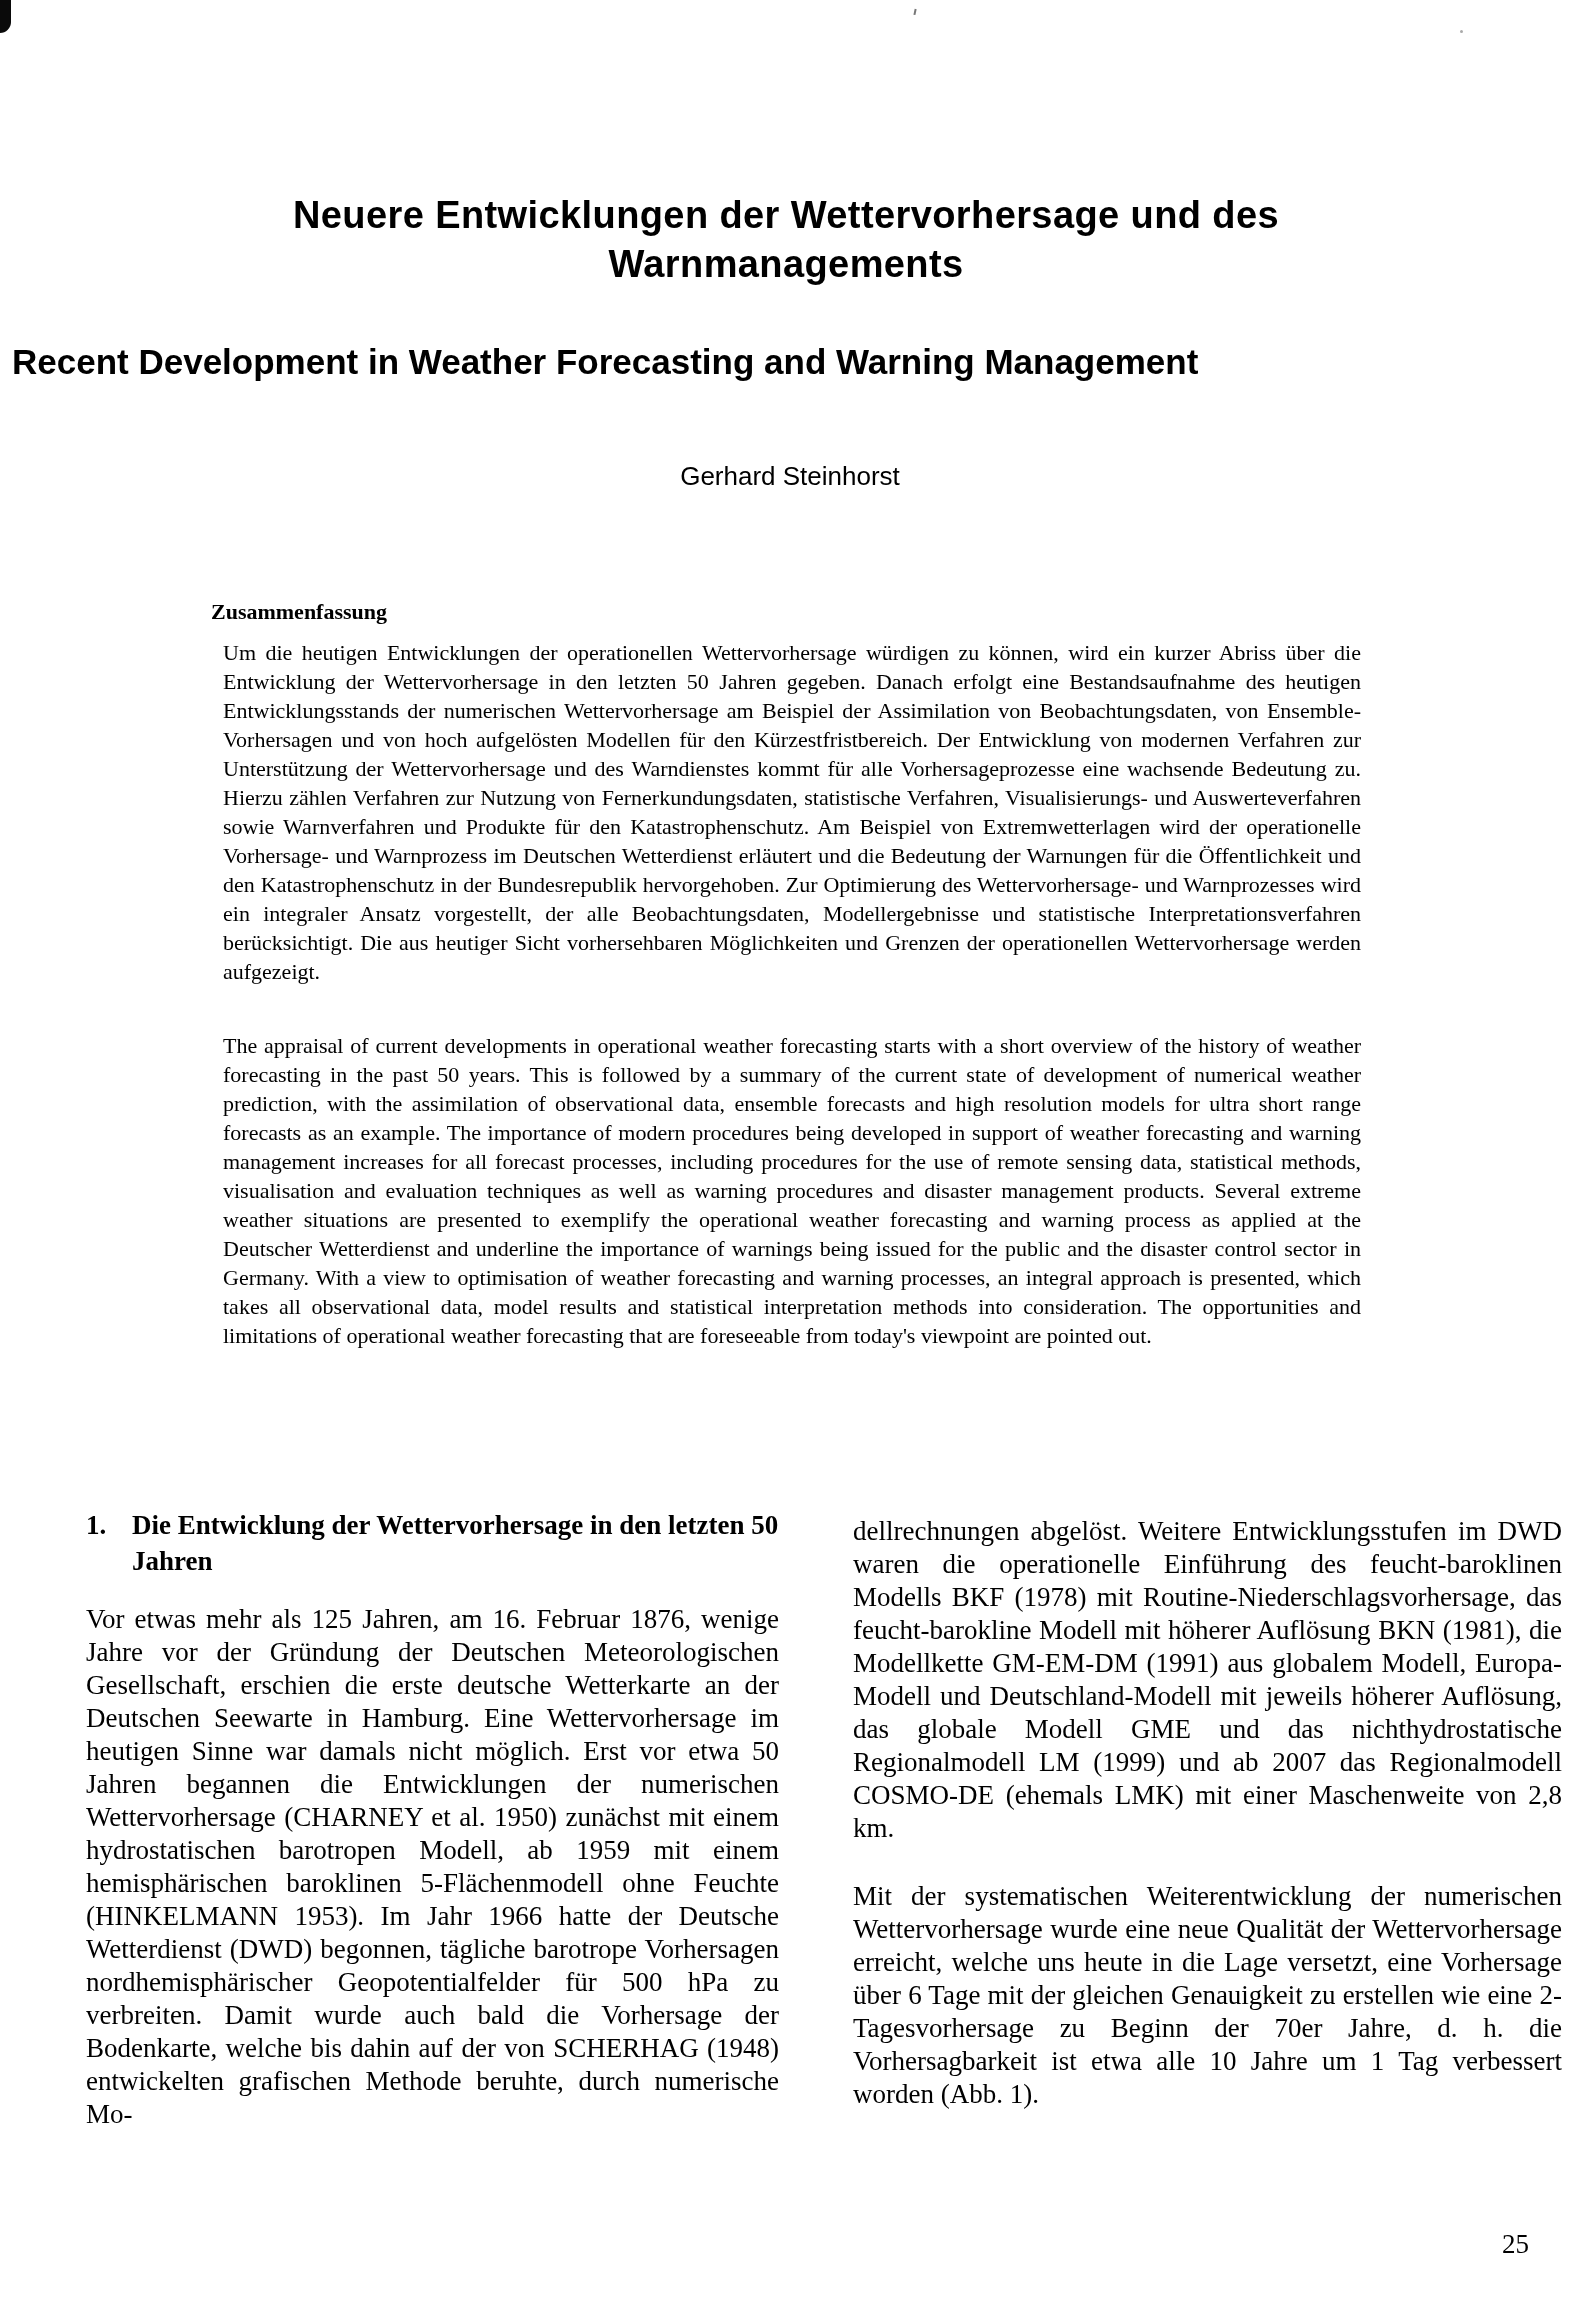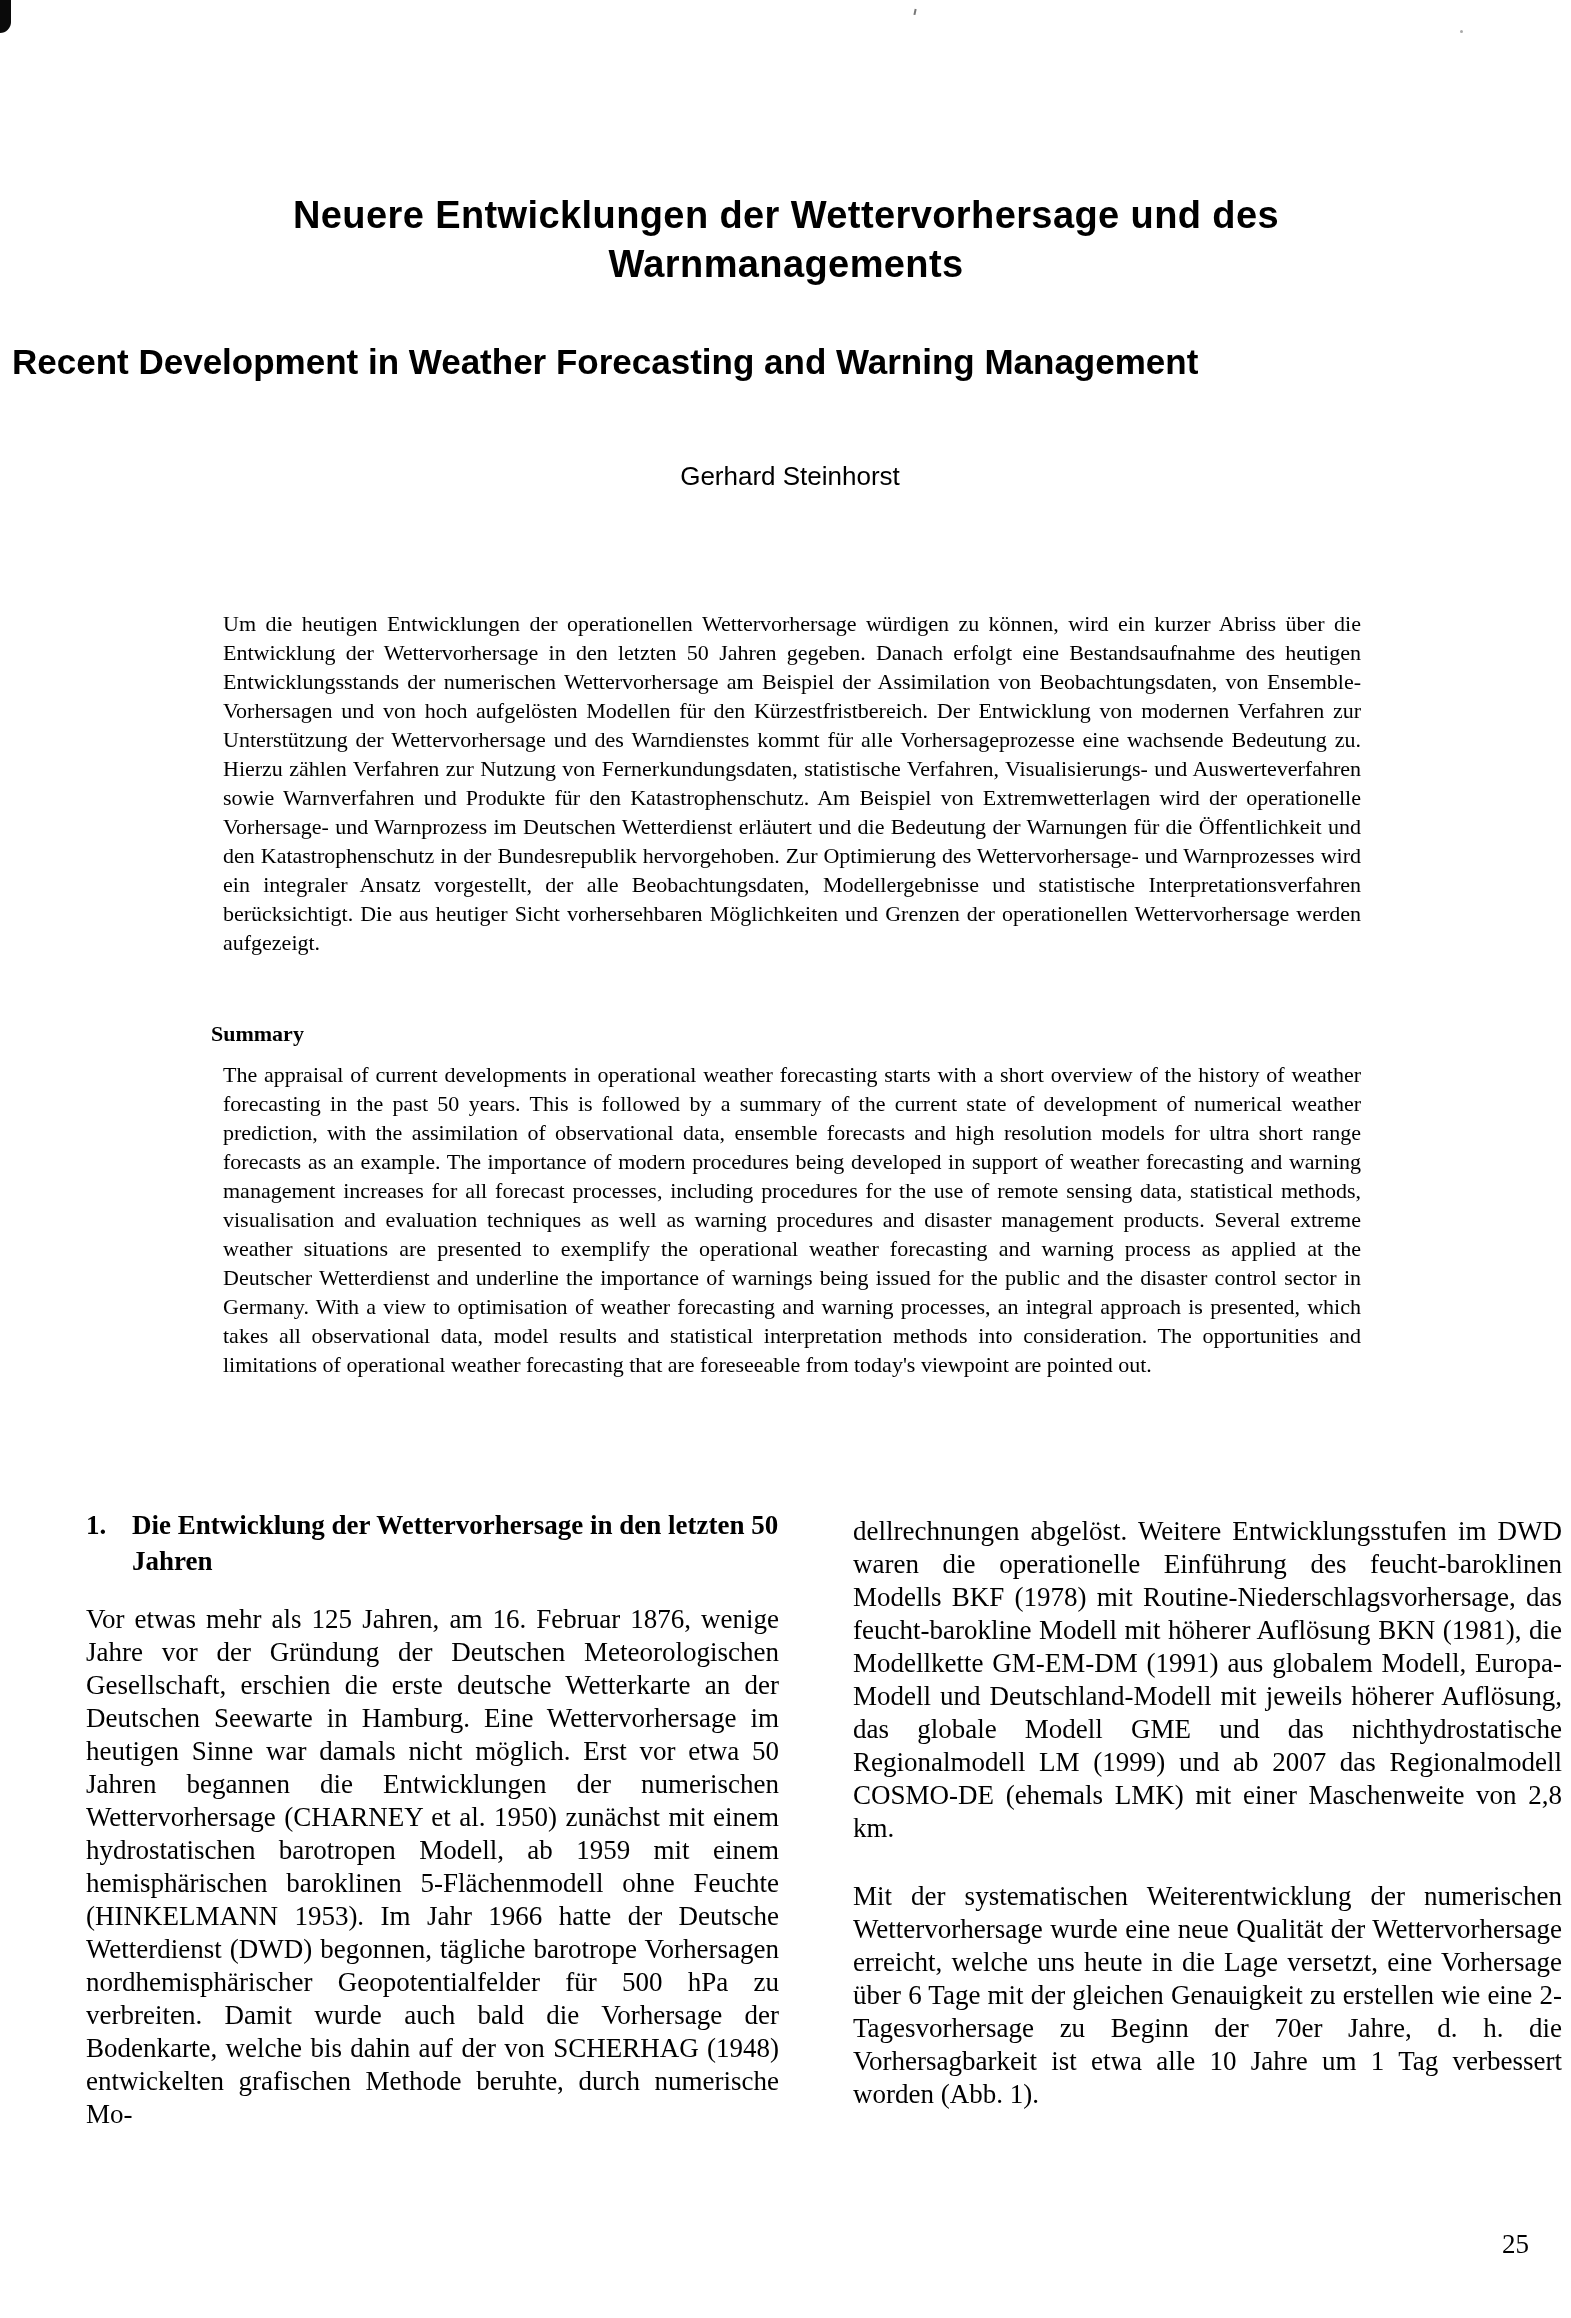--- a/index.html
+++ b/index.html
@@ -111,25 +111,25 @@
   <div class="title-de">
     <div>Neuere Entwicklungen der Wettervorhersage und des</div>
     <div>Warnmanagements</div>
   </div>
 
   <div class="title-en">Recent Development in Weather Forecasting and Warning Management</div>
 
   <div class="author">Gerhard Steinhorst</div>
 
   <section class="abstract abstract-de">
+    <div class="abs-heading">Zusammenfassung</div>
     <p>Um die heutigen Entwicklungen der operationellen Wettervorhersage würdigen zu können, wird ein kurzer Abriss über die Entwicklung der Wettervorhersage in den letzten 50 Jahren gegeben. Danach erfolgt eine Bestandsaufnahme des heutigen Entwicklungsstands der numerischen Wettervorhersage am Beispiel der Assimilation von Beobachtungsdaten, von Ensemble-Vorhersagen und von hoch aufgelösten Modellen für den Kürzestfristbereich. Der Entwicklung von modernen Verfahren zur Unterstützung der Wettervorhersage und des Warndienstes kommt für alle Vorhersageprozesse eine wachsende Bedeutung zu. Hierzu zählen Verfahren zur Nutzung von Fernerkundungsdaten, statistische Verfahren, Visualisierungs- und Auswerteverfahren sowie Warnverfahren und Produkte für den Katastrophenschutz. Am Beispiel von Extremwetterlagen wird der operationelle Vorhersage- und Warnprozess im Deutschen Wetterdienst erläutert und die Bedeutung der Warnungen für die Öffentlichkeit und den Katastrophenschutz in der Bundesrepublik hervorgehoben. Zur Optimierung des Wettervorhersage- und Warnprozesses wird ein integraler Ansatz vorgestellt, der alle Beobachtungsdaten, Modellergebnisse und statistische Interpretationsverfahren berücksichtigt. Die aus heutiger Sicht vorhersehbaren Möglichkeiten und Grenzen der operationellen Wettervorhersage werden aufgezeigt.</p>
   </section>
 
   <section class="abstract abstract-en">
-    <div class="abs-heading">Summary</div>
     <p>The appraisal of current developments in operational weather forecasting starts with a short overview of the history of weather forecasting in the past 50 years. This is followed by a summary of the current state of development of numerical weather prediction, with the assimilation of observational data, ensemble forecasts and high resolution models for ultra short range forecasts as an example. The importance of modern procedures being developed in support of weather forecasting and warning management increases for all forecast processes, including procedures for the use of remote sensing data, statistical methods, visualisation and evaluation techniques as well as warning procedures and disaster management products. Several extreme weather situations are presented to exemplify the operational weather forecasting and warning process as applied at the Deutscher Wetterdienst and underline the importance of warnings being issued for the public and the disaster control sector in Germany. With a view to optimisation of weather forecasting and warning processes, an integral approach is presented, which takes all observational data, model results and statistical interpretation methods into consideration. The opportunities and limitations of operational weather forecasting that are foreseeable from today's viewpoint are pointed out.</p>
   </section>
 
   <div class="columns">
     <div class="col col-left">
       <div class="sec-heading">
         <span class="sec-num">1.</span>
         <span class="sec-title">Die Entwicklung der Wettervorhersage in den letzten 50 Jahren</span>
       </div>
       <p class="body-p">Vor etwas mehr als 125 Jahren, am 16. Februar 1876, wenige Jahre vor der Gründung der Deutschen Meteorologischen Gesellschaft, erschien die erste deutsche Wetterkarte an der Deutschen Seewarte in Hamburg. Eine Wettervorhersage im heutigen Sinne war damals nicht möglich. Erst vor etwa 50 Jahren begannen die Entwicklungen der numerischen Wettervorhersage (CHARNEY et al. 1950) zunächst mit einem hydrostatischen barotropen Modell, ab 1959 mit einem hemisphärischen baroklinen 5-Flächenmodell ohne Feuchte (HINKELMANN 1953). Im Jahr 1966 hatte der Deutsche Wetterdienst (DWD) begonnen, tägliche barotrope Vorhersagen nordhemisphärischer Geopotentialfelder für 500 hPa zu verbreiten. Damit wurde auch bald die Vorhersage der Bodenkarte, welche bis dahin auf der von SCHERHAG (1948) entwickelten grafischen Methode beruhte, durch numerische Mo-</p>

